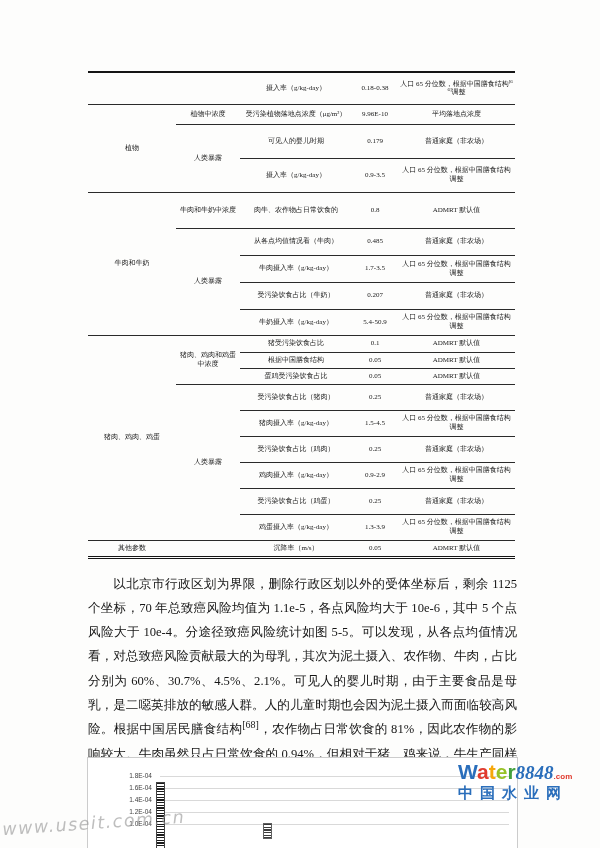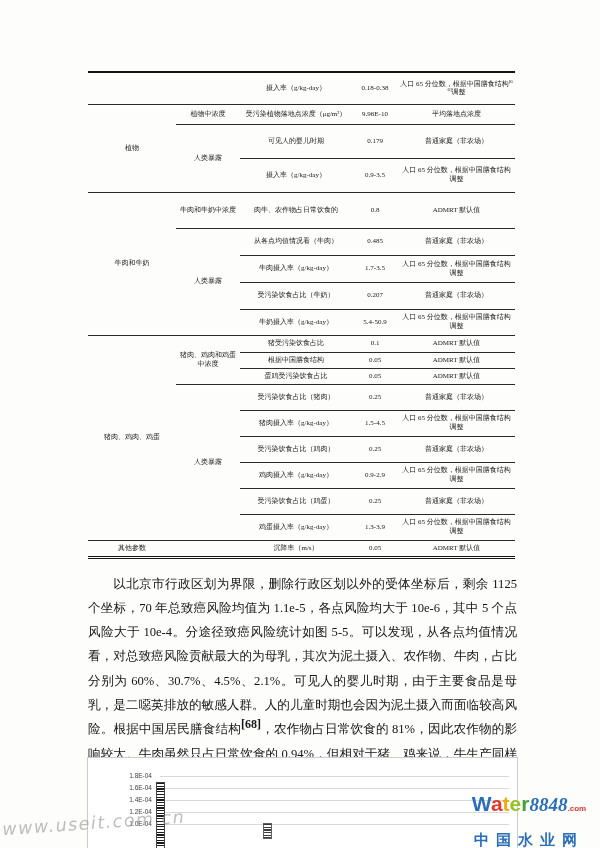--- a/index.html
+++ b/index.html
@@ -20,21 +20,21 @@
   }
   #params-table .bb{ border-bottom:1px solid #2a2a2a; }
   .col1{width:88px;} .col2{width:64px;} .col3{width:112px;} .col4{width:46px;} .col5{width:117px;}
   sup{ font-size:5px; line-height:0; }
   
   #body-paragraph{
     position:absolute; left:88px; top:559px; width:429px;
     font-size:12.6px; line-height:24.3px; text-align:justify; text-indent:2em;
     color:#151515;
   }
-  #body-paragraph sup{ font-size:12px;font-weight:bold; }
+  #body-paragraph sup{ font-size:10px; }
   
   #figure-box{
     position:absolute; left:87px; top:757px; width:429px; height:91px;
     border:1px solid #cccccc; border-bottom:none; background:#ffffff;
   }
   .gridline{ position:absolute; height:1px; background:#d9d9d9; left:72px; width:349px; }
   .ytick{
     position:absolute; width:46px; text-align:right; right:auto; left:18px;
     font-family:"Liberation Sans","DejaVu Sans",sans-serif;
     font-size:6.5px; color:#404040;
@@ -47,28 +47,28 @@
   #hatch-strip{ left:69px; top:25px; width:7px; bottom:0; }
   #hatch-frag{ left:176px; top:66px; width:7px; height:14px; opacity:.85; }
   
   #useit-watermark{
     position:absolute; left:2px; top:812px; width:210px;
     font-style:italic; font-size:17.5px; letter-spacing:1.5px;
     color:rgba(155,155,155,0.65); transform:rotate(-4deg);
     font-family:"DejaVu Sans","Liberation Sans",sans-serif; white-space:nowrap;
   }
   #water-logo{
-    position:absolute; left:458px; top:793px; width:142px; z-index:5;
-    font-family:"Liberation Sans","DejaVu Sans",sans-serif; line-height:1;text-align:center;
+    position:absolute; left:458px; top:761px; width:142px; z-index:5;
+    font-family:"Liberation Sans","DejaVu Sans",sans-serif; line-height:1;
   }
   #logo-line1{ white-space:nowrap; }
   .logo-letter{ font-weight:bold; font-size:21px; }
   #logo-8848{ font-family:"Liberation Serif","DejaVu Serif",serif; font-style:italic; font-weight:bold; font-size:19px; }
   #logo-dotcom{ font-size:8px; font-weight:bold; }
-  #logo-subtitle{ margin-top:18px; font-weight:bold; font-size:15px; letter-spacing:7px; white-space:nowrap; }
+  #logo-subtitle{ margin-top:3px; font-weight:bold; font-size:15px; letter-spacing:7px; white-space:nowrap; }
 </style>
 </head>
 <body>
 
 <div id="page">
 
   <table id="params-table">
     <colgroup>
         <col class="col1">
         <col class="col2">

